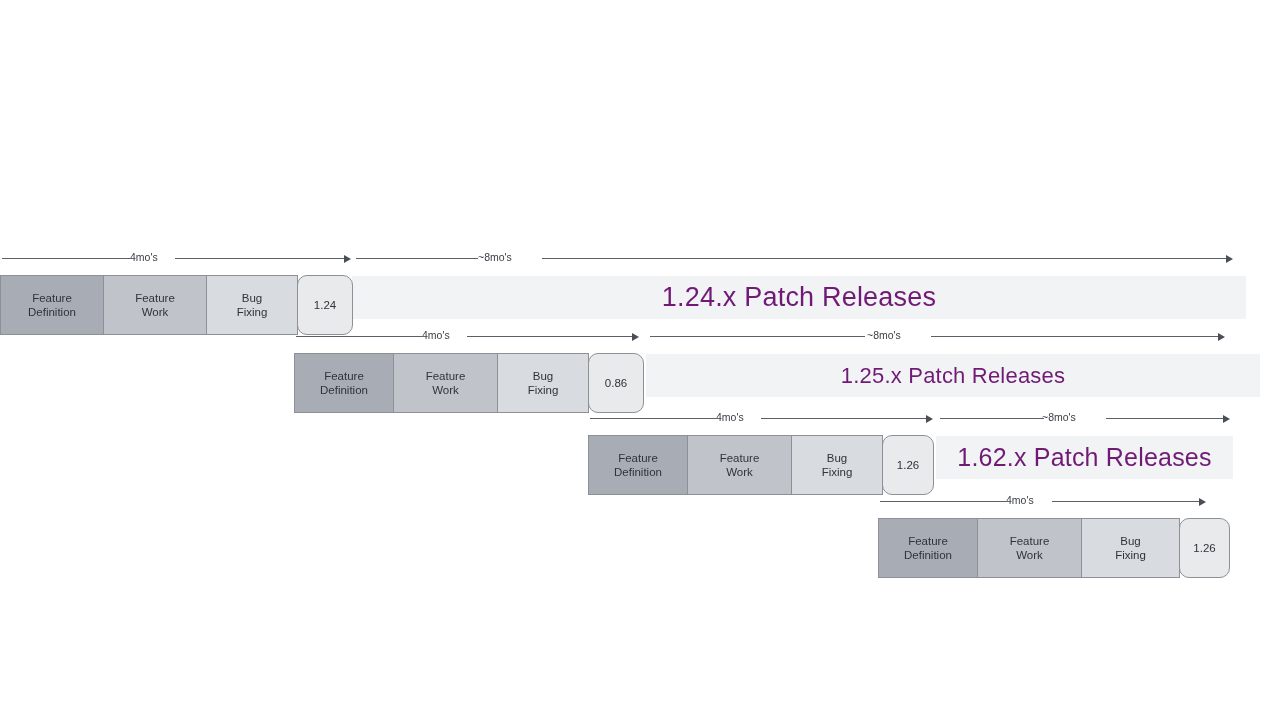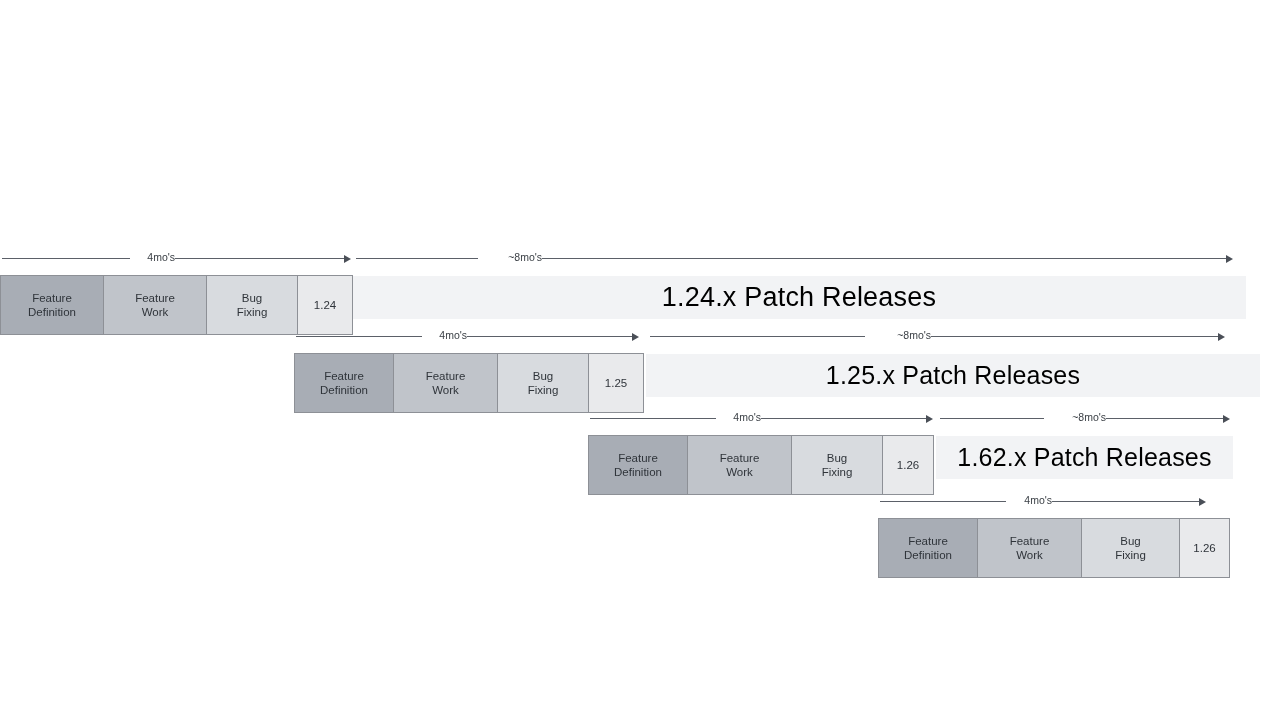--- a/index.html
+++ b/index.html
@@ -13,64 +13,64 @@
   .release-row{position:absolute;left:0;top:0;width:1280px;height:0;}
 
   
   .patch-band{
     position:absolute;
     background:#f2f3f5;
     display:flex;align-items:center;justify-content:center;
     box-sizing:border-box;
   }
   .patch-band-label{
-    color:#000000;
+    color:#701a75;
     font-size:26px;
     letter-spacing:.2px;
     white-space:nowrap;
   }
   .patch-band.r1 .patch-band-label{font-size:27px;}
-  .patch-band.r2 .patch-band-label{font-size:25px;}
+  .patch-band.r2 .patch-band-label{font-size:22px;}
   .patch-band.r3 .patch-band-label{font-size:25px;}
 
   
   .phase-strip{position:absolute;display:flex;height:60px;}
   .phase-box{
     box-sizing:border-box;
     border:1px solid #8d9096;
     display:flex;flex-direction:column;
     align-items:center;justify-content:center;
     color:#2f343a;
     font-size:11.5px;
     line-height:14px;
     text-align:center;
     margin-left:-1px;
   }
   .phase-box:first-child{margin-left:0;}
   .phase-box .l1,.phase-box .l2{display:block;white-space:nowrap;}
   .phase-box.def{background:#a8adb5;}
   .phase-box.work{background:#c0c4ca;}
   .phase-box.bug{background:#d8dbdf;}
-  .phase-box.ver{background:#e9eaec;font-size:11.5px;}
+  .phase-box.ver{background:#e9eaec;font-size:11.5px;border-radius:10px;}
 
   
   .measure{position:absolute;height:16px;}
   .measure .seg{
     position:absolute;top:7px;height:1px;background:#5b6068;
   }
   .measure .cap{
     position:absolute;top:3.5px;width:0;height:0;
     border-top:4px solid transparent;
     border-bottom:4px solid transparent;
     border-left:7px solid #4a4f57;
   }
   .measure .mlabel{
     position:absolute;top:0px;
     font-size:10.5px;color:#3b4046;
-    white-space:nowrap;text-align:right;
+    white-space:nowrap;text-align:left;
   }
 </style>
 </head>
 <body>
 
 <div id="stage">
 
   <div class="release-row">
 
     <div class="measure" style="left:0px;top:251px;width:352px;">
@@ -137,21 +137,21 @@
       </div>
       <div class="phase-box work" style="width:105px;">
         <span class="l1">Feature</span>
         <span class="l2">Work</span>
       </div>
       <div class="phase-box bug" style="width:92px;">
         <span class="l1">Bug</span>
         <span class="l2">Fixing</span>
       </div>
       <div class="phase-box ver" style="width:56px;">
-        <span class="l1">1.25</span>
+        <span class="l1">0.86</span>
       </div>
     </div>
   </div>
 
   <div class="release-row">
 
     <div class="measure" style="left:588px;top:411px;width:348px;">
       <div class="seg" style="left:2px;width:126px;"></div>
       <div class="seg" style="left:173px;width:166px;"></div>
       <div class="cap" style="left:338px;"></div>

